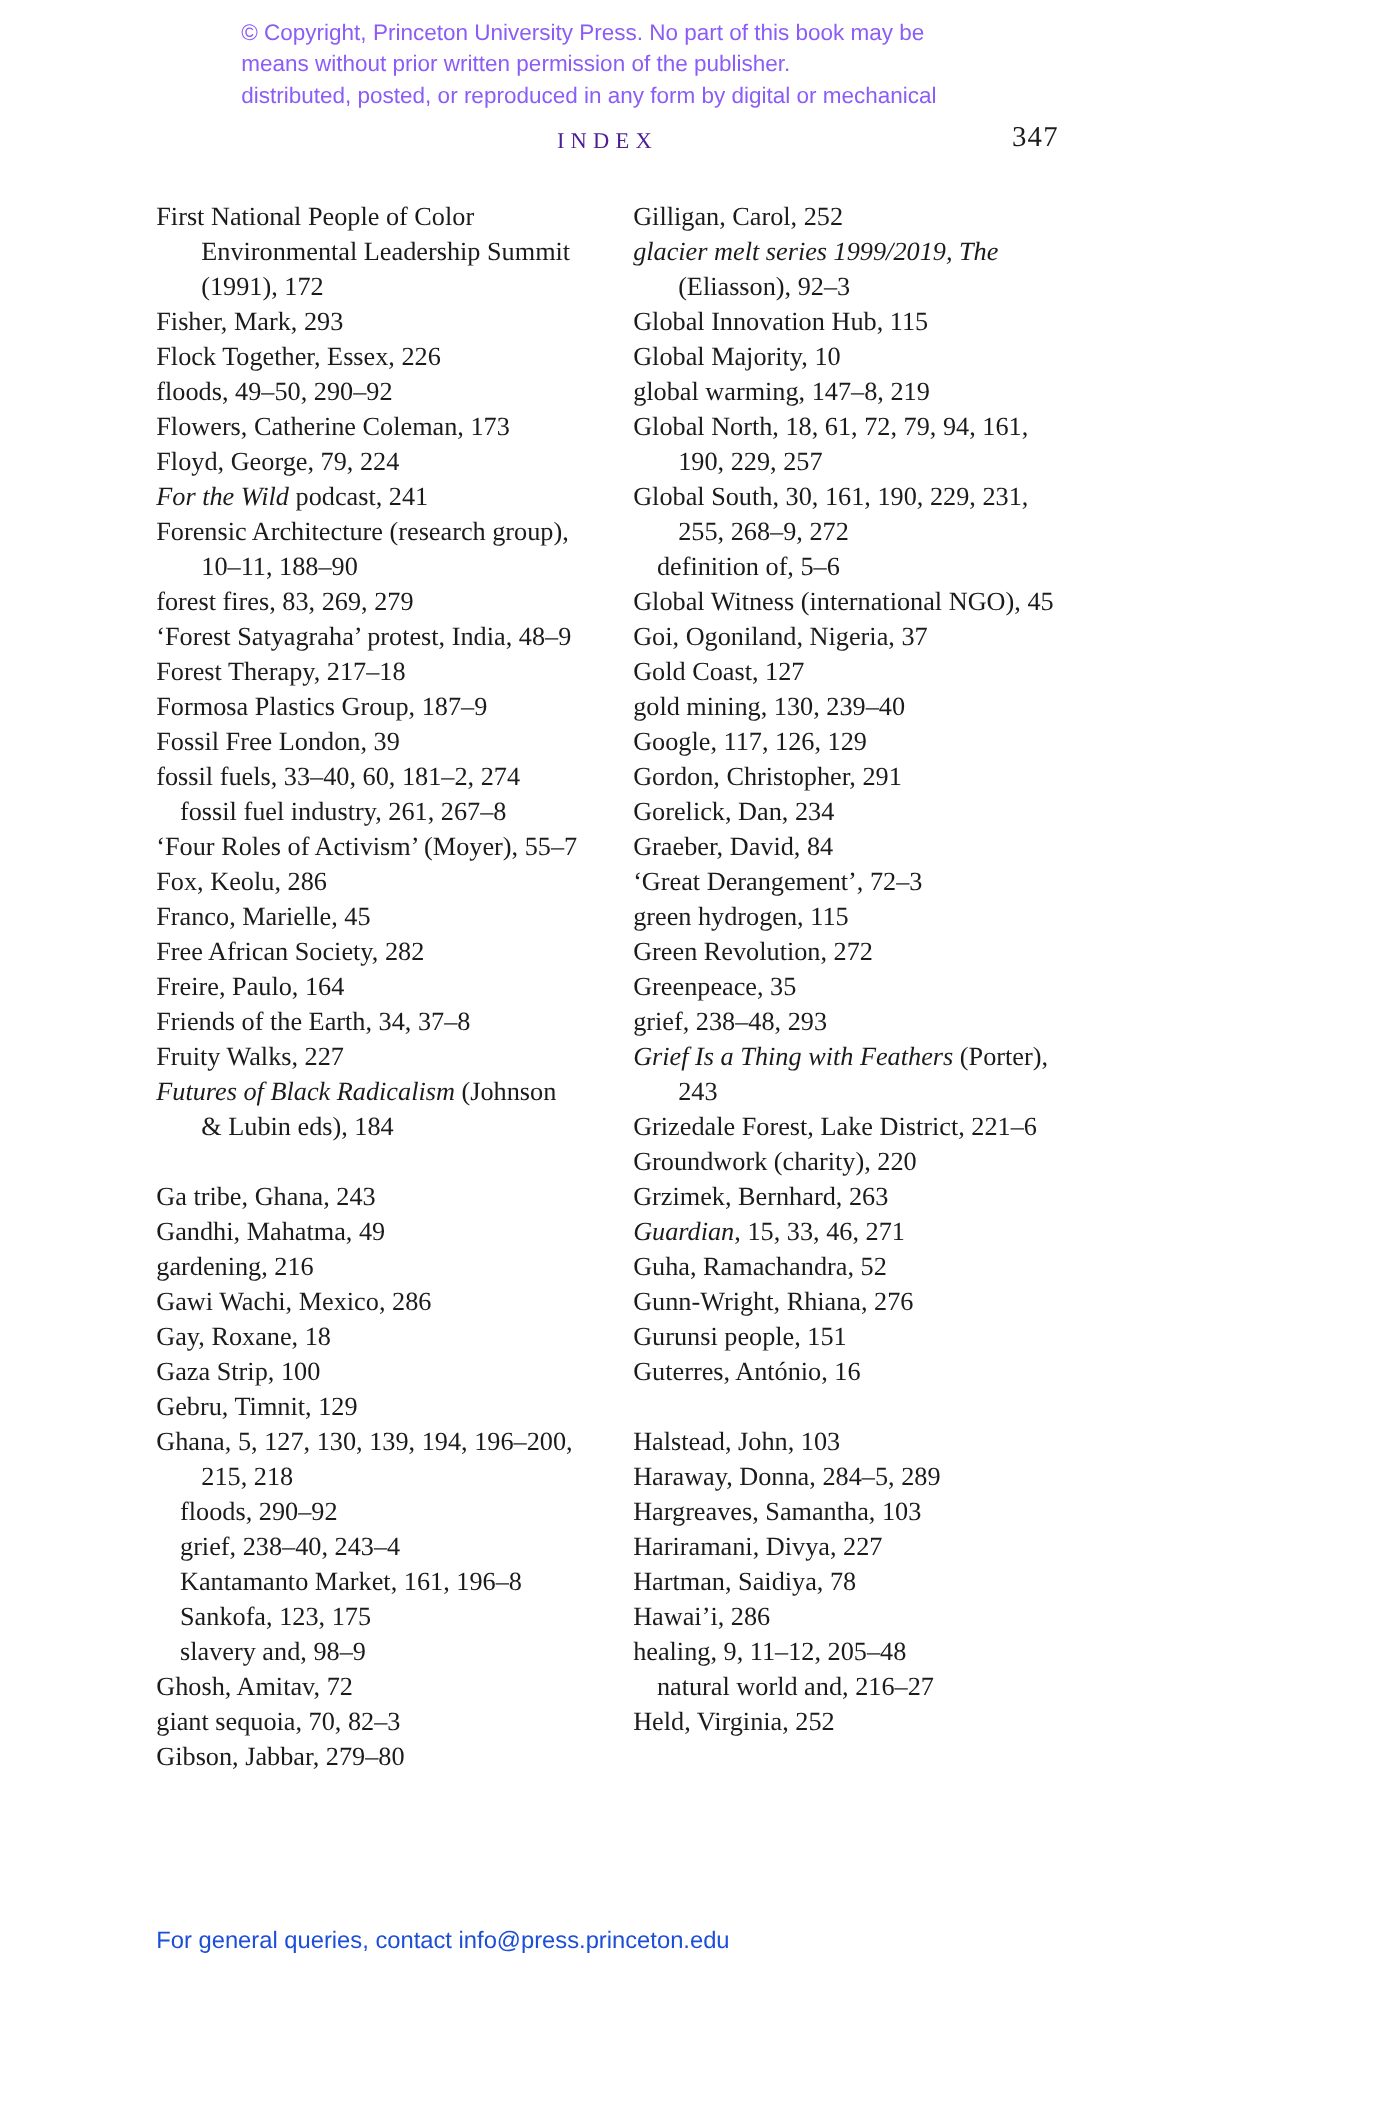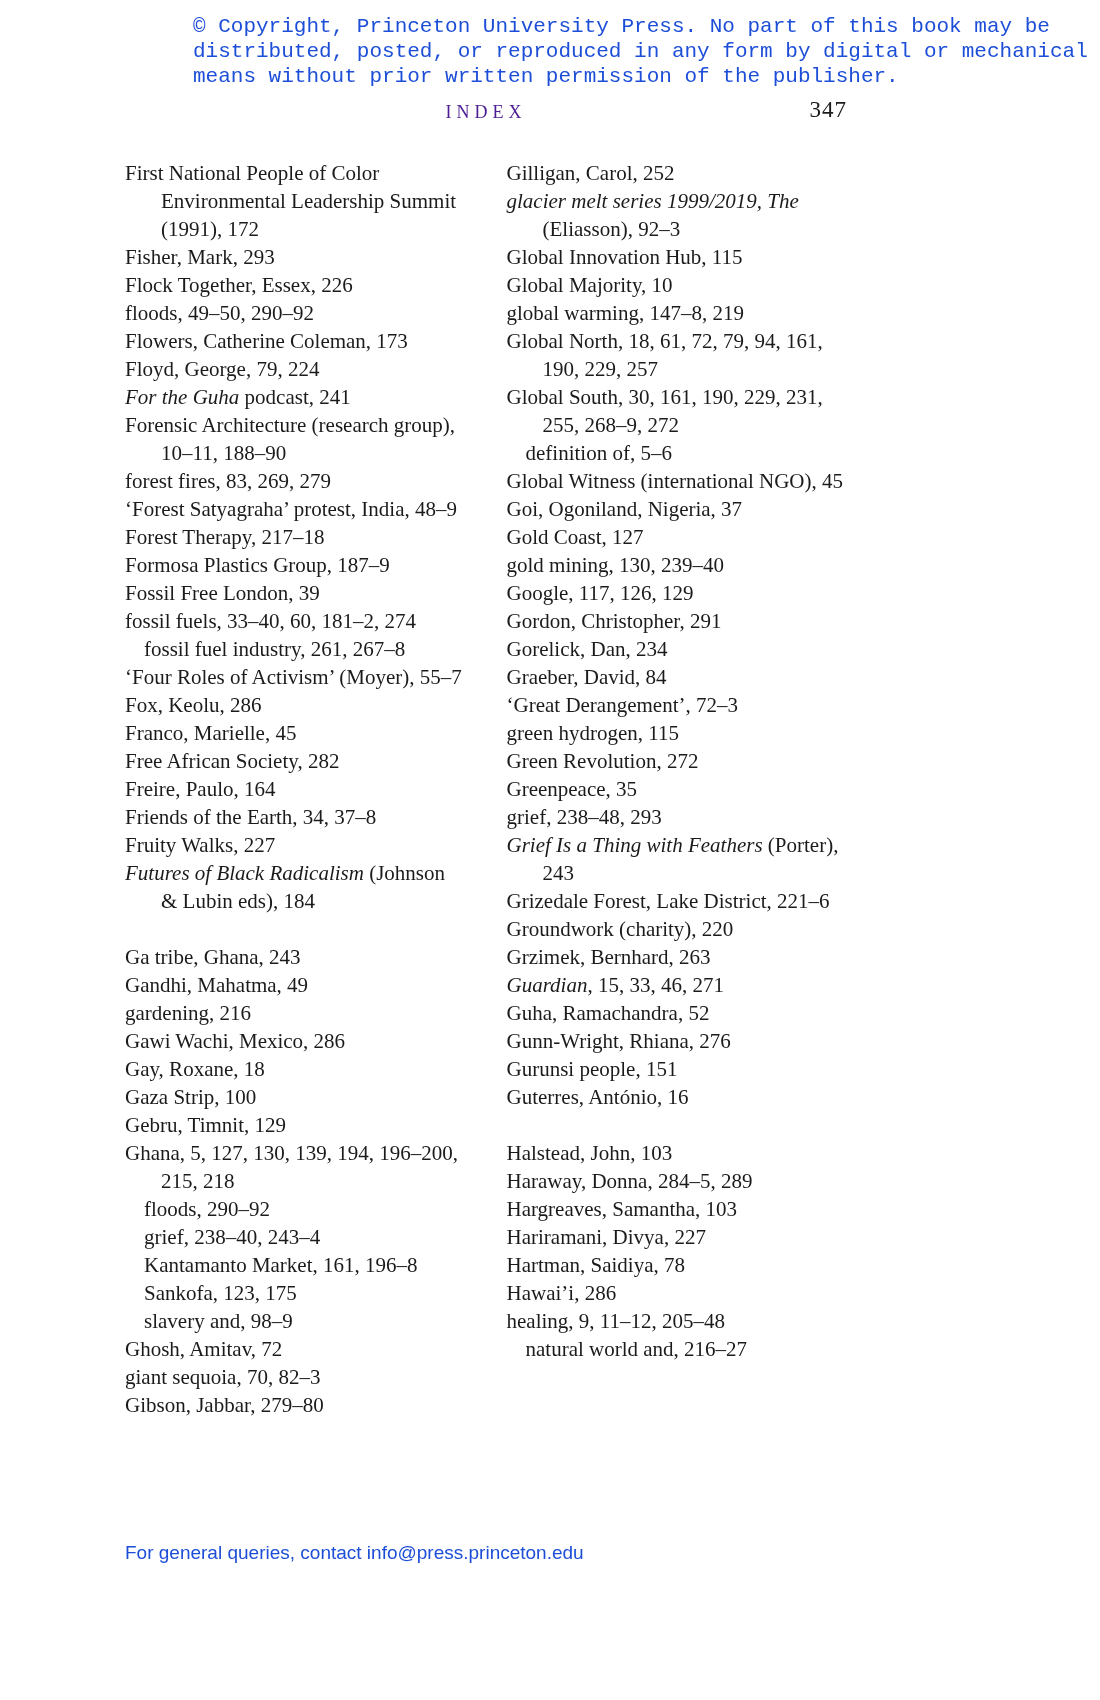--- a/index.html
+++ b/index.html
@@ -9,24 +9,24 @@
     height: 1700px;
     background: #ffffff;
     color: #1b1b1b;
     font-family: "Liberation Serif", serif;
     overflow: hidden;
   }
   .copyright {
     position: absolute;
     left: 193px;
     top: 14px;
-    font-family: Liberation Mono, monospace;
-    font-size: 21px;
+    font-family: Liberation Sans, sans-serif;
+    font-size: 18px;
     line-height: 25px;
-    color: #1d4ed8;
+    color: #8b5cf6;
   }
   .header-row {
     position: absolute;
     left: 125px;
     top: 102px;
     width: 722px;
     text-align: center;
     height: 30px;
   }
   .index-label {
@@ -72,38 +72,38 @@
     color: #1d4ed8;
   }
 </style>
 </head>
 <body>
 
 <div class="page">
 
   <div class="copyright">
     <div>© Copyright, Princeton University Press. No part of this book may be</div>
+    <div>means without prior written permission of the publisher.</div>
     <div>distributed, posted, or reproduced in any form by digital or mechanical</div>
-    <div>means without prior written permission of the publisher.</div>
   </div>
 
   <div class="header-row">
     <span class="index-label">INDEX</span>
     <span class="page-number">347</span>
   </div>
 
   <div class="columns">
     <div class="col">
         <div class="entry lvl0"><span class="">First National People of Color Environmental Leadership Summit (1991), 172</span></div>
         <div class="entry lvl0"><span class="">Fisher, Mark, 293</span></div>
         <div class="entry lvl0"><span class="">Flock Together, Essex, 226</span></div>
         <div class="entry lvl0"><span class="">floods, 49–50, 290–92</span></div>
         <div class="entry lvl0"><span class="">Flowers, Catherine Coleman, 173</span></div>
         <div class="entry lvl0"><span class="">Floyd, George, 79, 224</span></div>
-        <div class="entry lvl0"><span class="it">For the Guha</span><span class=""> podcast, 241</span></div>
+        <div class="entry lvl0"><span class="it">For the Wild</span><span class=""> podcast, 241</span></div>
         <div class="entry lvl0"><span class="">Forensic Architecture (research group), 10–11, 188–90</span></div>
         <div class="entry lvl0"><span class="">forest fires, 83, 269, 279</span></div>
         <div class="entry lvl0"><span class="">‘Forest Satyagraha’ protest, India, 48–9</span></div>
         <div class="entry lvl0"><span class="">Forest Therapy, 217–18</span></div>
         <div class="entry lvl0"><span class="">Formosa Plastics Group, 187–9</span></div>
         <div class="entry lvl0"><span class="">Fossil Free London, 39</span></div>
         <div class="entry lvl0"><span class="">fossil fuels, 33–40, 60, 181–2, 274</span></div>
         <div class="entry lvl1"><span class="">fossil fuel industry, 261, 267–8</span></div>
         <div class="entry lvl0"><span class="">‘Four Roles of Activism’ (Moyer), 55–7</span></div>
         <div class="entry lvl0"><span class="">Fox, Keolu, 286</span></div>
@@ -162,18 +162,19 @@
         <div class="entry lvl0"><span class="">Gurunsi people, 151</span></div>
         <div class="entry lvl0"><span class="">Guterres, António, 16</span></div>
         <div class="entry lvl0 gap"><span class="">Halstead, John, 103</span></div>
         <div class="entry lvl0"><span class="">Haraway, Donna, 284–5, 289</span></div>
         <div class="entry lvl0"><span class="">Hargreaves, Samantha, 103</span></div>
         <div class="entry lvl0"><span class="">Hariramani, Divya, 227</span></div>
         <div class="entry lvl0"><span class="">Hartman, Saidiya, 78</span></div>
         <div class="entry lvl0"><span class="">Hawai’i, 286</span></div>
         <div class="entry lvl0"><span class="">healing, 9, 11–12, 205–48</span></div>
         <div class="entry lvl1"><span class="">natural world and, 216–27</span></div>
+        <div class="entry lvl0"><span class="">Held, Virginia, 252</span></div>
       </div>
   </div>
 
   <div class="footer">For general queries, contact info@press.princeton.edu</div>
 
 </div>
 
 </body></html>

